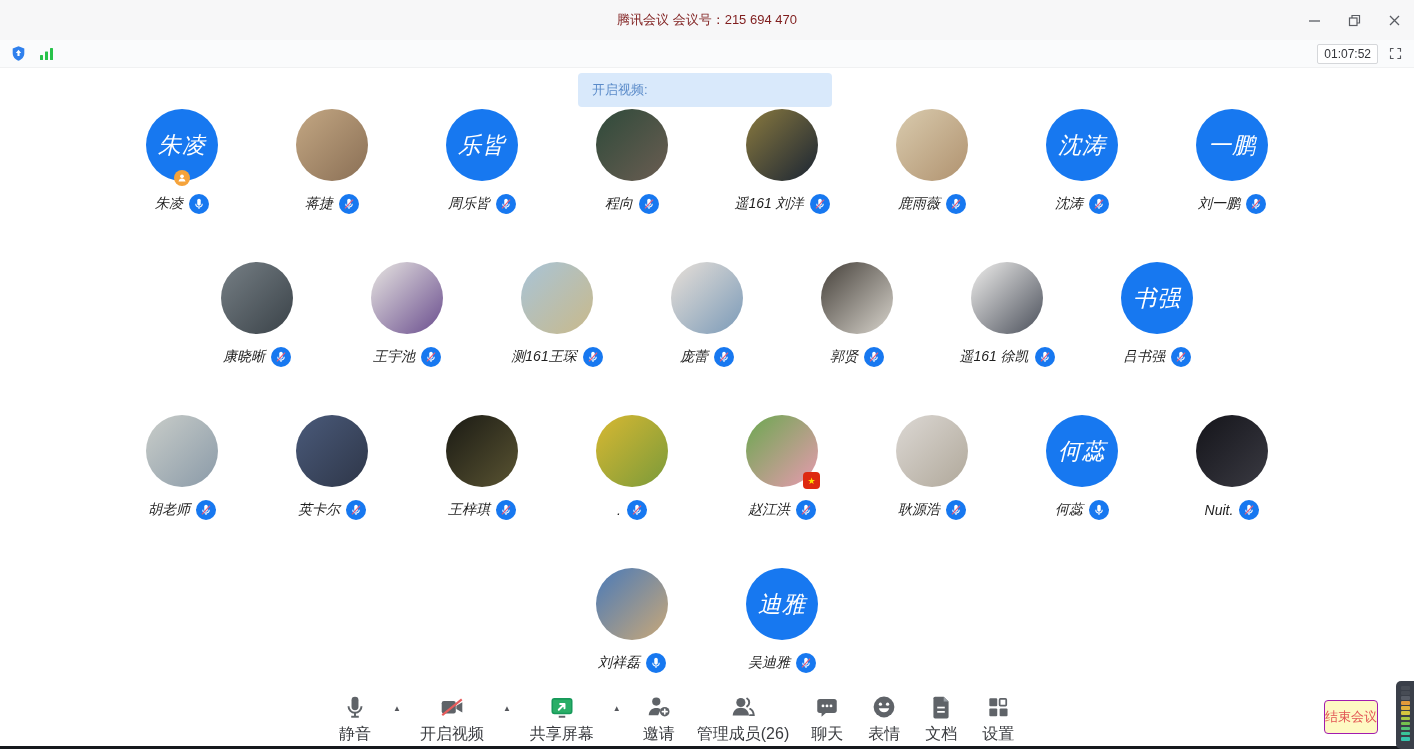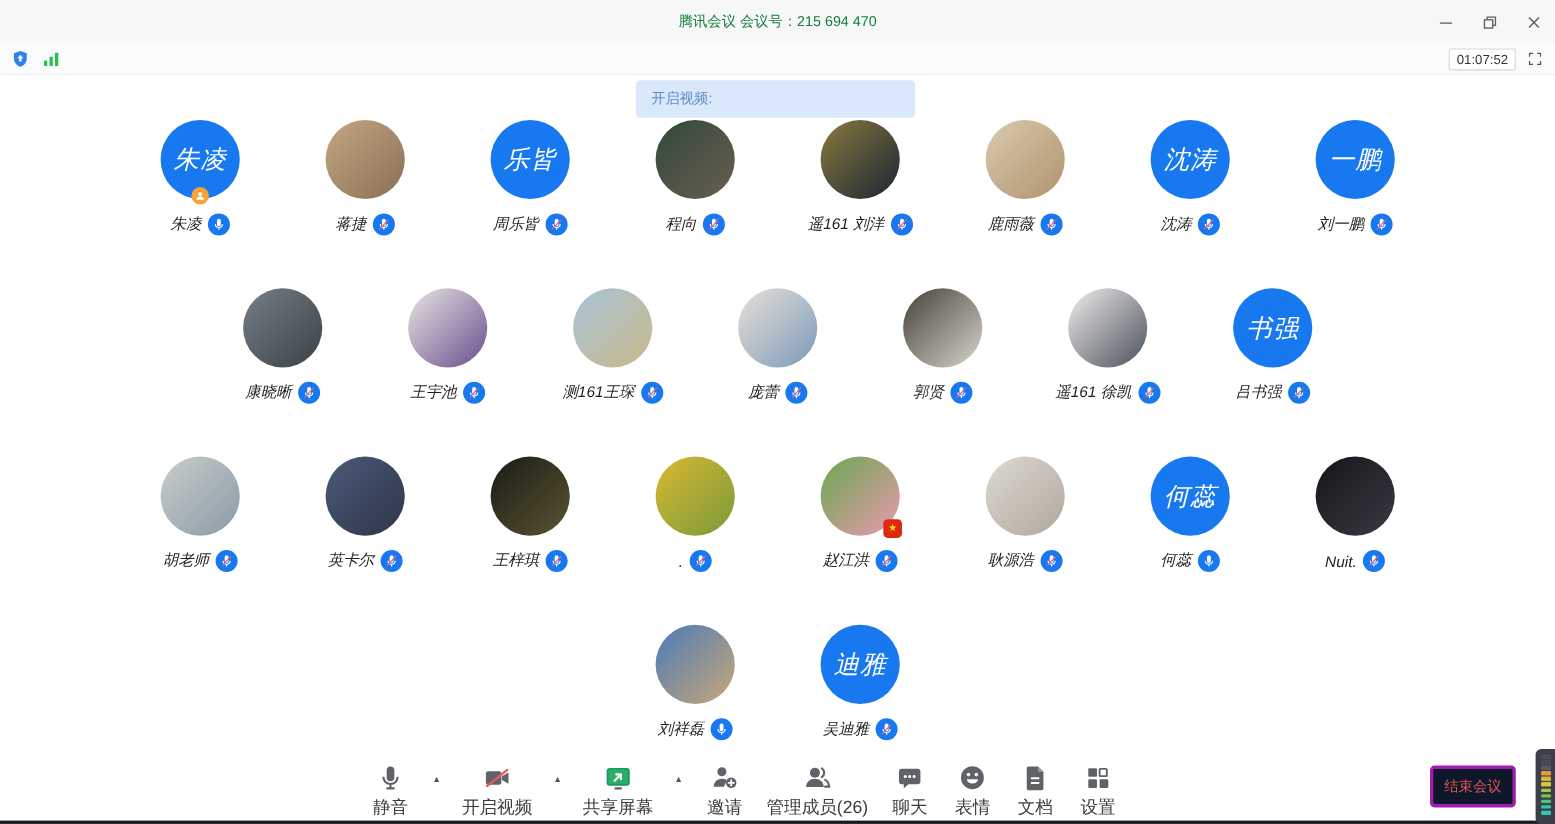--- a/index.html
+++ b/index.html
@@ -6,21 +6,21 @@
   html,body { width:1414px; height:749px; }
   body {
     font-family:"Liberation Sans","DejaVu Sans",sans-serif;
     background:#ffffff; color:#1f1f1f; overflow:hidden; position:relative;
   }
   
   .titlebar {
     height:40px; background:#f7f7f8; display:flex; align-items:center;
     justify-content:center; position:relative;
   }
-  .titlebar .title { font-size:13px; color:#15803d; }
+  .titlebar .title { font-size:13px; color:#7f1d1d; }
   .win-controls {
     position:absolute; right:12px; top:0; height:100%;
     display:flex; align-items:center; gap:24px;
   }
   .win-btn { width:16px; height:16px; display:flex; align-items:center; justify-content:center;
     color:#5a5d63; cursor:default; }
   .win-btn svg { width:13px; height:13px; stroke:#5a5d63; }
   
   .statusbar {
     height:28px; background:#fafbfc; display:flex; align-items:center;
@@ -79,22 +79,22 @@
     position:absolute; left:336px; top:4px; display:flex; align-items:flex-start; gap:19px;
   }
   .tb-item {
     display:flex; flex-direction:column; align-items:center; gap:4px; cursor:default;
     min-width:38px;
   }
   .tb-icon { width:26px; height:26px; }
   .tb-label { font-size:16px; color:#3a3c40; white-space:nowrap; }
   .tb-caret { font-size:8px; color:#55575c; margin-top:10px; }
   .end-btn {
-    position:absolute; right:36px; bottom:15px; padding:7px 10px;
-    background:#0f172a; border:3px solid #a21caf; border-radius:4px;
+    position:absolute; right:36px; bottom:15px; padding:7px 0;
+    background:#fef9c3; border:1px solid #a21caf; border-radius:4px;
     font-size:13px; cursor:default;
   }
   .audio-meter {
     position:absolute; right:0; bottom:0; width:18px; height:68px;
     background:#3a3f49; border-radius:5px 0 0 5px; padding:5px 4px 4px 5px;
     display:flex; flex-direction:column; gap:1.5px; z-index:30;
   }
   .audio-meter .seg { height:3.6px; border-radius:1px; width:9px; }
   .bottom-edge {
     position:absolute; left:0; right:0; bottom:0; height:3px; background:#15181d; z-index:20;

